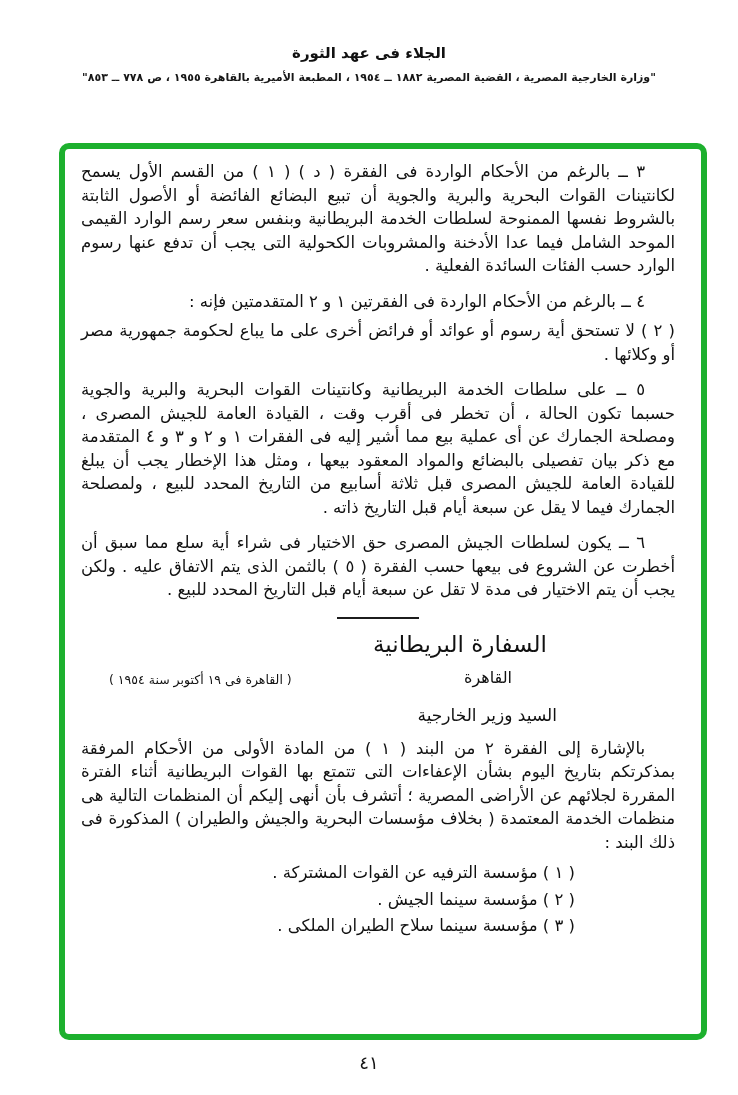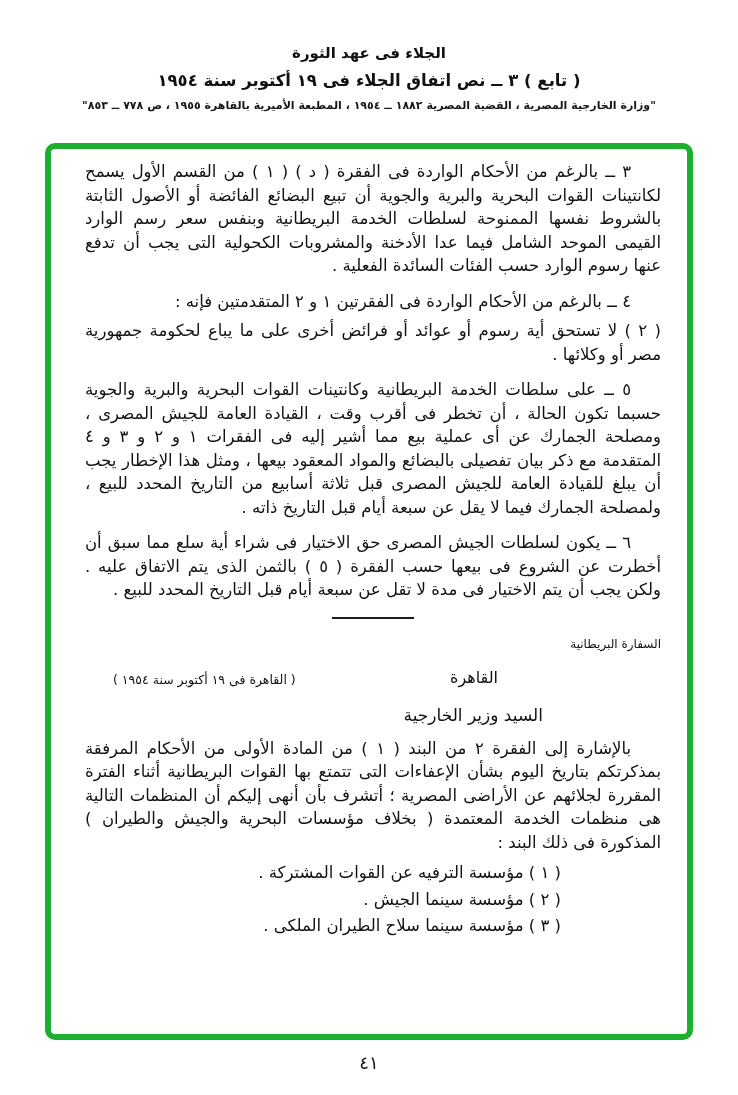--- a/index.html
+++ b/index.html
@@ -12,43 +12,43 @@
     font-family:"DejaVu Sans", sans-serif;
     color:#111;
   }
   
   .doc-header{text-align:center;padding-top:44px;}
   .doc-title{font-size:15px;font-weight:bold;letter-spacing:.2px;}
   .doc-subtitle{font-size:16.5px;font-weight:bold;margin-top:9px;}
   .doc-citation{font-size:11px;font-weight:bold;margin-top:9px;color:#161616;}
   
   .highlight-box{
-    position:absolute;top:143px;left:45px;
+    position:absolute;top:143px;left:59px;
     width:648px;height:897px;box-sizing:border-box;
     border:6px solid #1db02e;border-radius:10px;
-    padding:11px 26px 0 34px;
+    padding:11px 26px 0 16px;
     overflow:hidden;
     background:transparent;
   }
   .clause{
     font-size:16.5px;line-height:23.5px;
     text-align:justify;margin:0 0 12px 0;
   }
   .indent{text-indent:30px;}
   .subitem{
     font-size:16.5px;line-height:23.5px;
     text-align:justify;margin:0 0 7px 0;
   }
   .section-divider{
     width:82px;height:2px;background:#1c1c1c;
     margin:15px auto 13px auto;
   }
   
   .letterhead{position:relative;margin-bottom:9px;}
-  .letter-sender{font-size:12px;line-height:25px;}
+  .letter-sender{font-size:23px;margin-right:128px;line-height:25px;}
   .letter-city{font-size:16px;margin-right:163px;line-height:25px;margin-top:8px;}
   .letter-date{
     position:absolute;left:28px;top:40px;
     font-size:12.5px;direction:rtl;
   }
   .letter-salutation{font-size:17px;margin-right:118px;line-height:25px;margin-top:13px;}
   .org-list{margin:6px 100px 0 0;}
   .org-item{font-size:16.5px;line-height:26.5px;text-align:right;}
   
   .page-footer{
@@ -56,21 +56,20 @@
     text-align:center;font-size:18px;color:#151515;
   }
 </style>
 </head>
 <body>
 
 <div class="page">
 
   <header class="doc-header">
     <div class="doc-title">الجلاء فى عهد الثورة</div>
-    <div class="doc-subtitle">( تابع ) ٣ ــ نص اتفاق الجلاء فى ١٩ أكتوبر سنة ١٩٥٤</div>
     <div class="doc-citation">"وزارة الخارجية المصرية ، القضية المصرية ١٨٨٢ ــ ١٩٥٤ ، المطبعة الأميرية بالقاهرة ١٩٥٥ ، ص ٧٧٨ ــ ٨٥٣"</div>
   </header>
 
   <div class="highlight-box" style="border-color: rgb(29, 176, 46);">
 
     <p class="clause indent">٣ ــ بالرغم من الأحكام الواردة فى الفقرة ( د ) ( ١ ) من القسم الأول يسمح لكانتينات القوات البحرية والبرية والجوية أن تبيع البضائع الفائضة أو الأصول الثابتة بالشروط نفسها الممنوحة لسلطات الخدمة البريطانية وبنفس سعر رسم الوارد القيمى الموحد الشامل فيما عدا الأدخنة والمشروبات الكحولية التى يجب أن تدفع عنها رسوم الوارد حسب الفئات السائدة الفعلية .</p>
 
     <p class="clause indent" style="margin-bottom:6px;">٤ ــ بالرغم من الأحكام الواردة فى الفقرتين ١ و ٢ المتقدمتين فإنه :</p>
     <p class="subitem" style="margin-bottom:12px;">( ٢ ) لا تستحق أية رسوم أو عوائد أو فرائض أخرى على ما يباع لحكومة جمهورية مصر أو وكلائها .</p>
 

